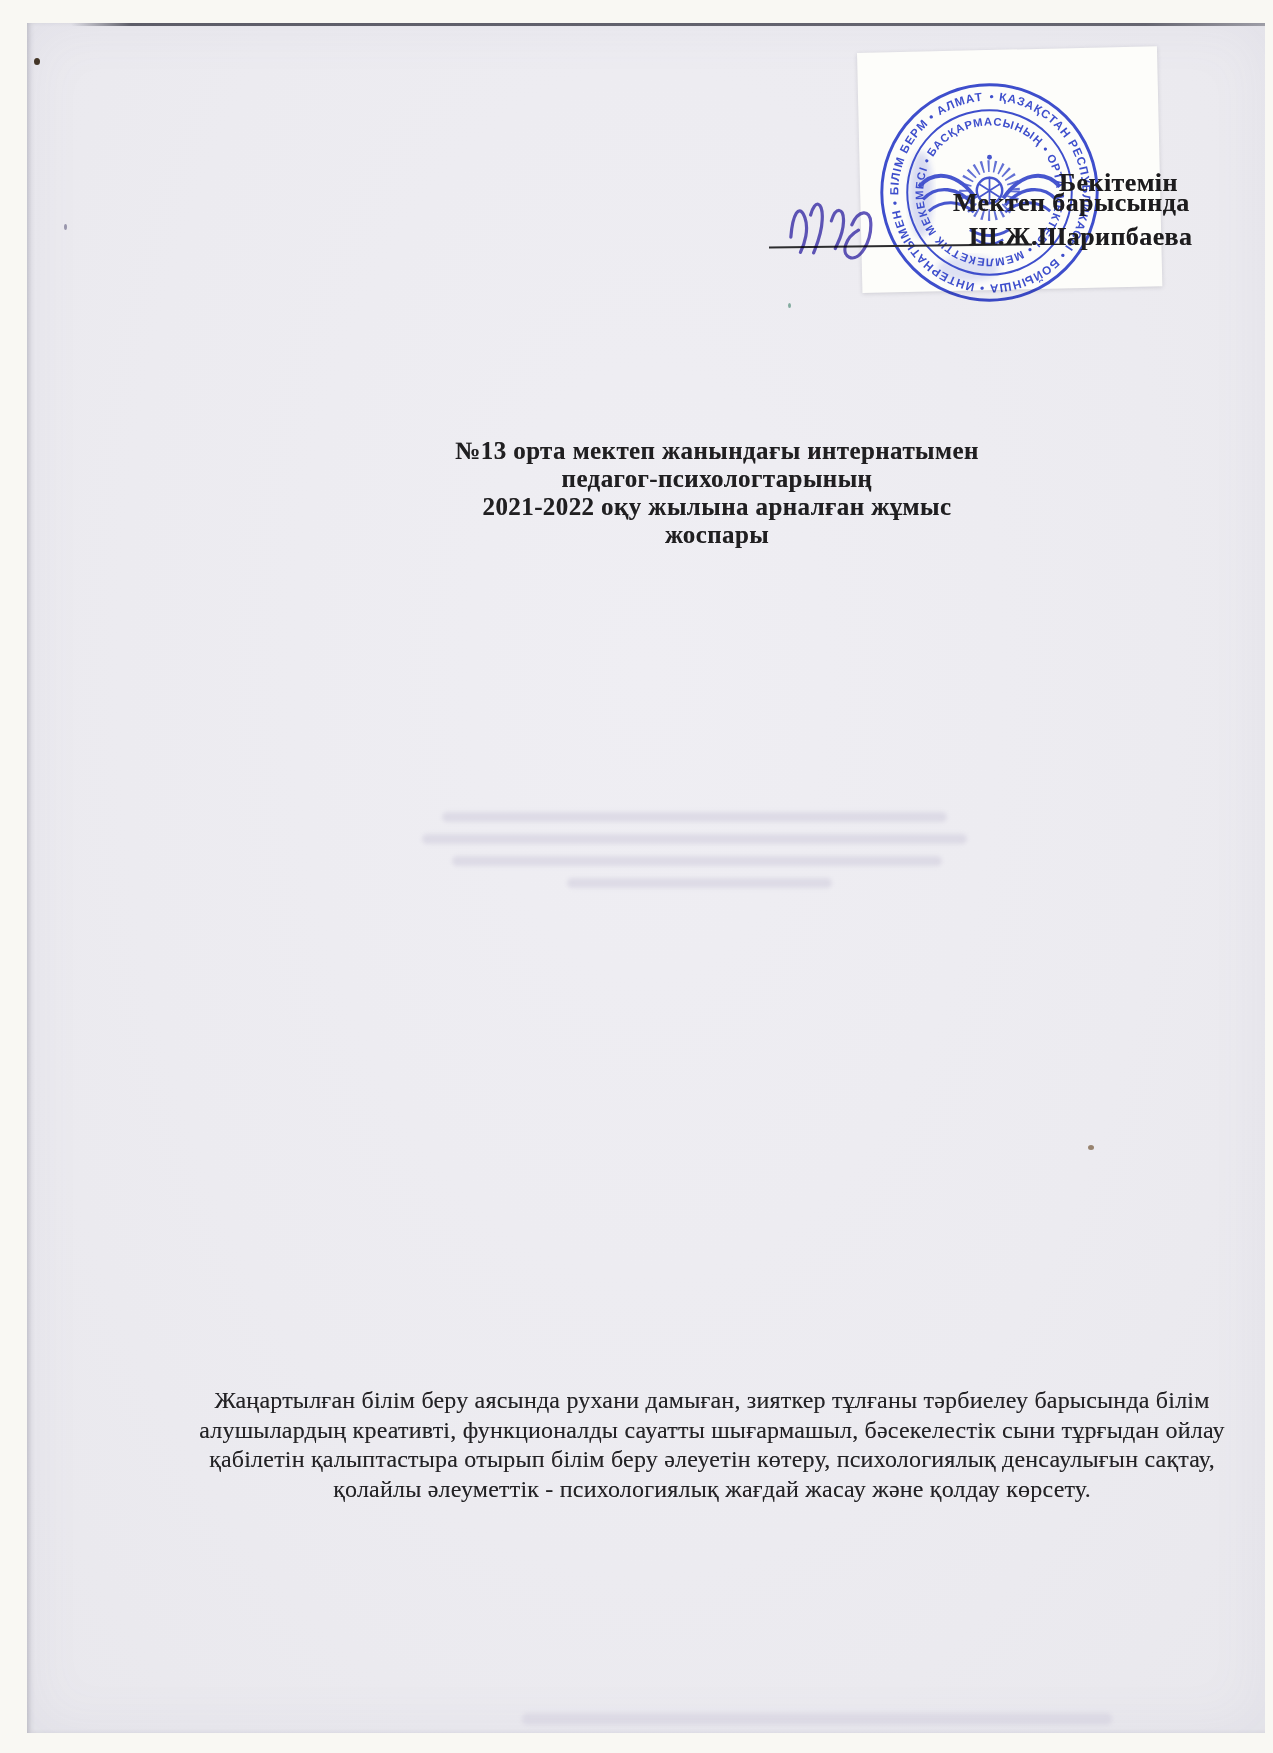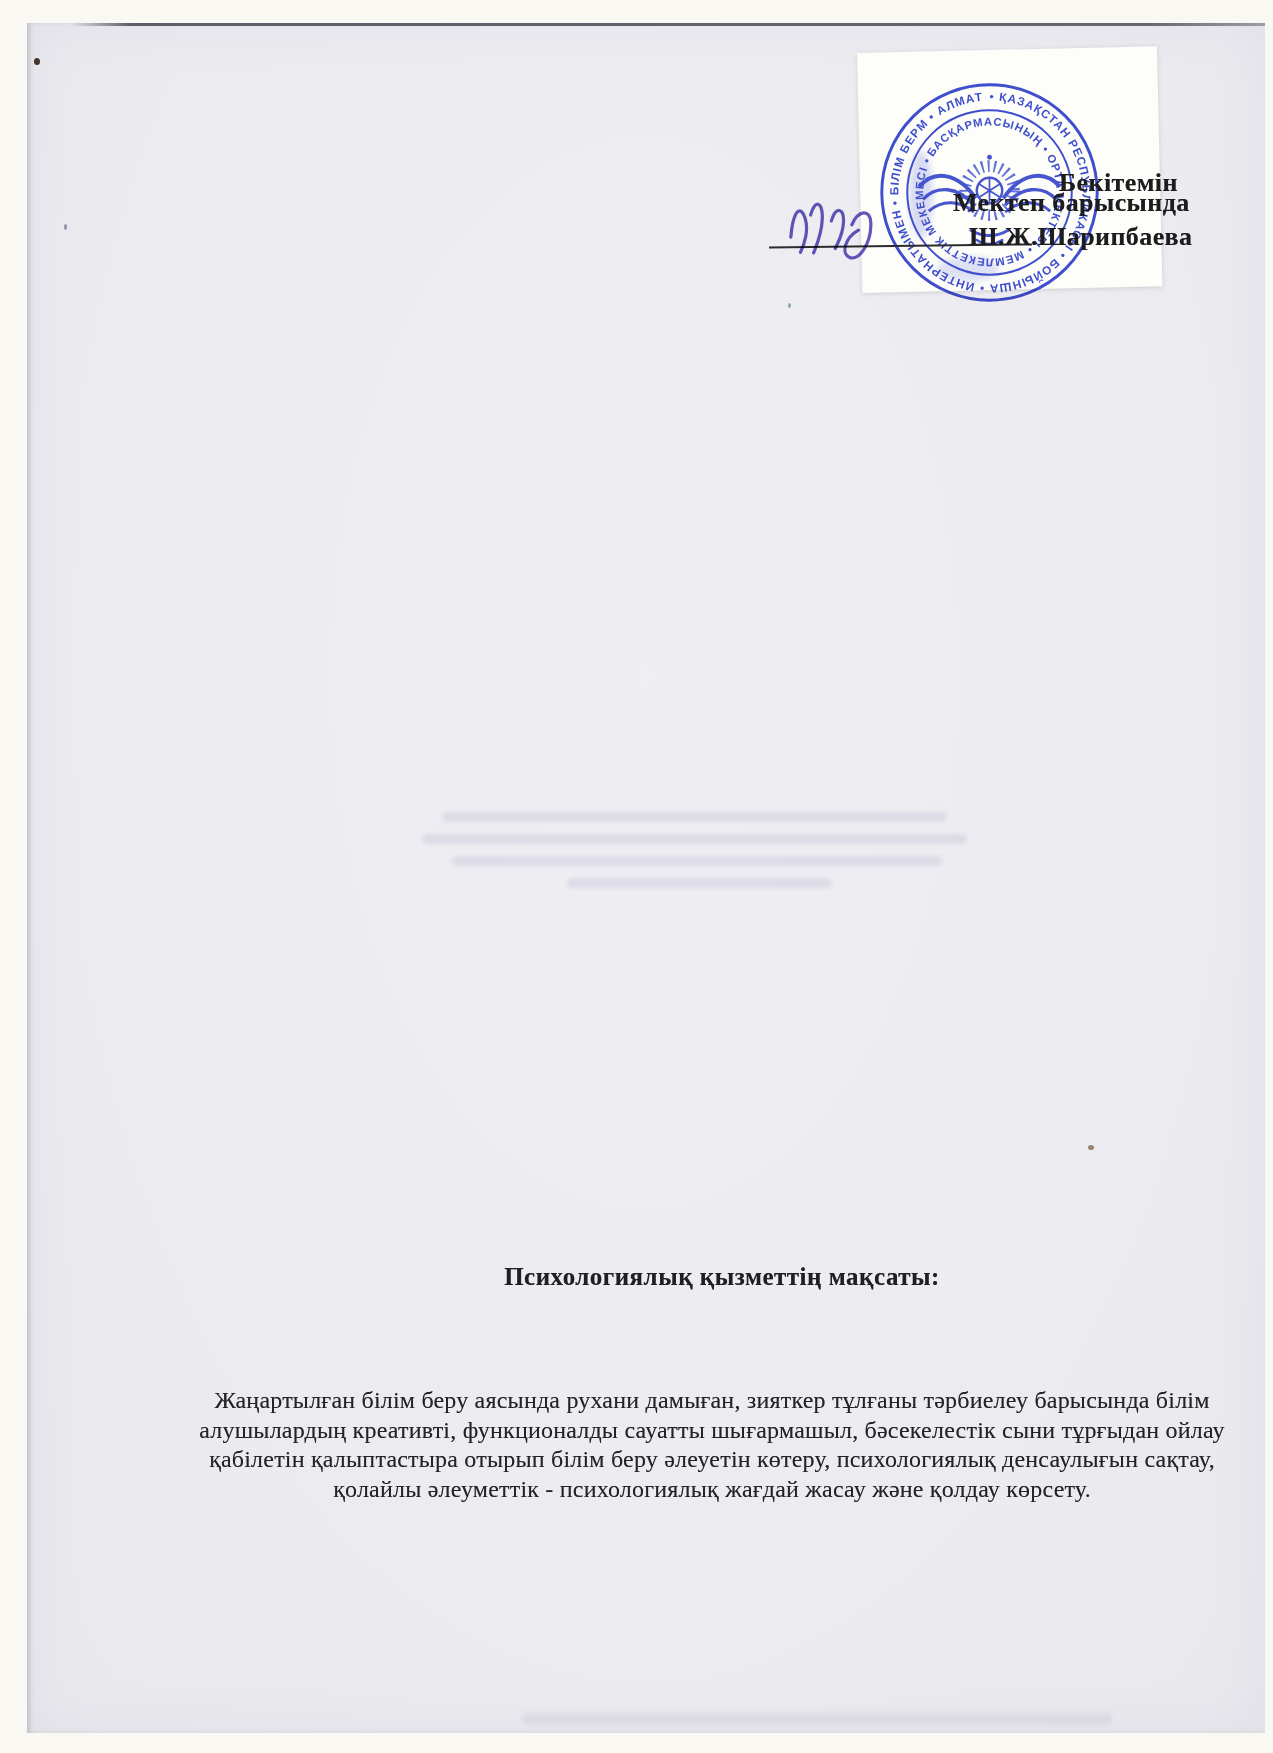--- a/index.html
+++ b/index.html
@@ -170,22 +170,25 @@
       <path d="M10,62 C14,40 22,28 26,44 C29,56 23,70 18,78
                M32,42 C38,26 46,30 43,48 C41,62 35,72 31,80
                M52,50 C58,36 66,38 64,52 C62,66 56,72 53,78
                M72,56 C80,42 92,42 91,56 C90,74 76,94 66,88 C58,83 64,68 78,62" stroke="#473bb4" stroke-width="3.2" fill="none" stroke-linecap="round" stroke-linejoin="round"></path>
     </svg>
 
     <div class="approval-line a1">Бекітемін</div>
     <div class="approval-line a2">Мектеп барысында</div>
     <div class="approval-line a3">Ш.Ж.Шарипбаева</div>
 
+    <div class="doc-title">№13 орта мектеп жанындағы интернатымен
+педагог-психологтарының
+2021-2022 оқу жылына арналған жұмыс
+жоспары</div>
 
-    <div class="section-heading">Психологиялық қызметтің мақсаты:</div>
 
     <div class="goal-paragraph">Жаңартылған білім беру аясында рухани дамыған, зияткер  тұлғаны тәрбиелеу барысында  білім
 алушылардың креативті, функционалды сауатты шығармашыл, бәсекелестік сыни тұрғыдан ойлау
 қабілетін қалыптастыра отырып білім беру әлеуетін көтеру, психологиялық денсаулығын сақтау,
 қолайлы әлеуметтік  - психологиялық жағдай жасау және қолдау көрсету.</div>
 
   </div>
 </div>
 
 </body></html>

